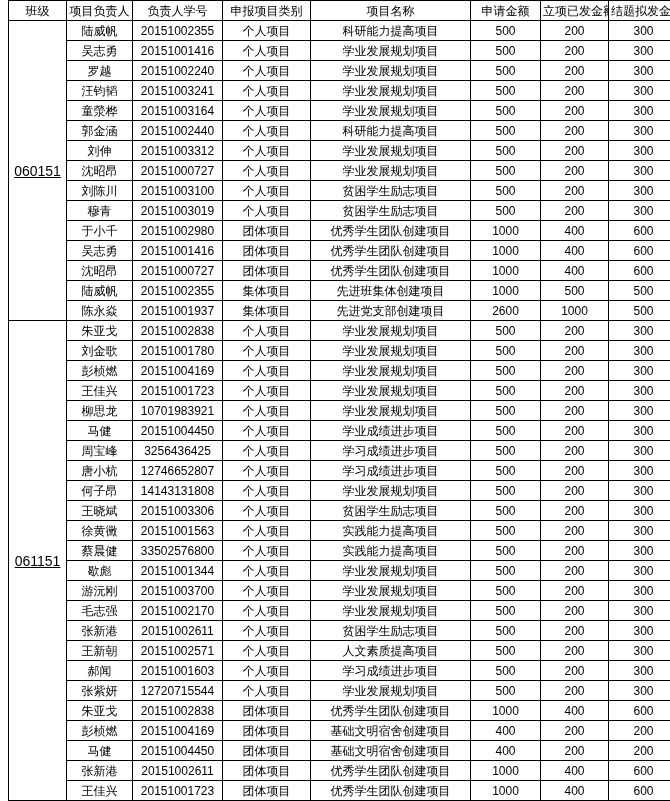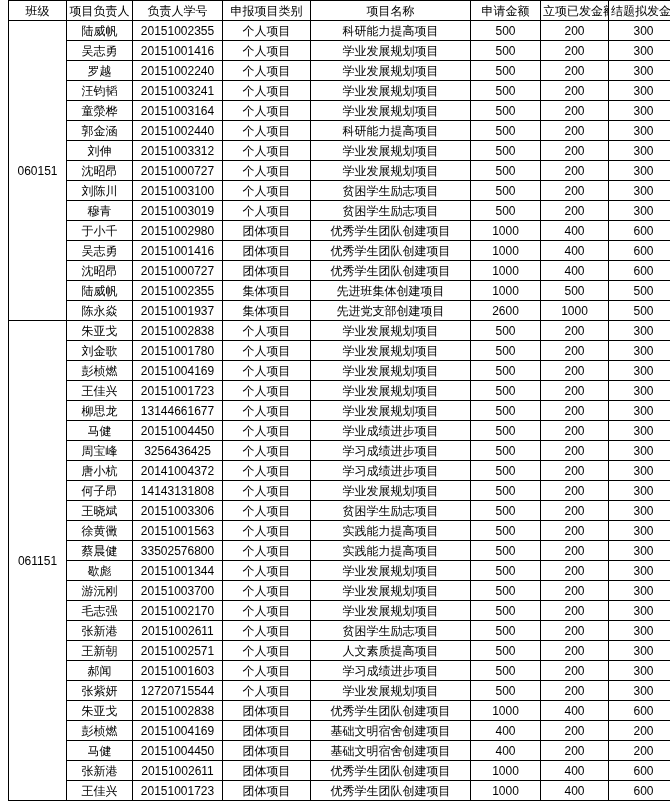--- a/index.html
+++ b/index.html
@@ -41,22 +41,23 @@
     vertical-align: middle;
     white-space: nowrap;
     overflow: hidden;
     font-weight: normal;
   }
   thead td {
     font-size: 12px;
     letter-spacing: 0px;
   }
   td.class-cell {
-    font-size: 12px;
+    font-size: 14px;
     vertical-align: middle;
+    text-decoration: underline;
   }
   td.num {
     text-align: center;
   }
 </style>
 </head>
 <body>
 
 <div id="sheet">
   <table>
@@ -251,21 +252,21 @@
           <td>王佳兴</td>
           <td>20151001723</td>
           <td>个人项目</td>
           <td>学业发展规划项目</td>
           <td class="num">500</td>
           <td class="num">200</td>
           <td class="num">300</td>
         </tr>
         <tr>
           <td>柳思龙</td>
-          <td>13144661677</td>
+          <td>10701983921</td>
           <td>个人项目</td>
           <td>学业发展规划项目</td>
           <td class="num">500</td>
           <td class="num">200</td>
           <td class="num">300</td>
         </tr>
         <tr>
           <td>马健</td>
           <td>20151004450</td>
           <td>个人项目</td>
@@ -278,21 +279,21 @@
           <td>周宝峰</td>
           <td>3256436425</td>
           <td>个人项目</td>
           <td>学习成绩进步项目</td>
           <td class="num">500</td>
           <td class="num">200</td>
           <td class="num">300</td>
         </tr>
         <tr>
           <td>唐小杭</td>
-          <td>20141004372</td>
+          <td>12746652807</td>
           <td>个人项目</td>
           <td>学习成绩进步项目</td>
           <td class="num">500</td>
           <td class="num">200</td>
           <td class="num">300</td>
         </tr>
         <tr>
           <td>何子昂</td>
           <td>14143131808</td>
           <td>个人项目</td>

